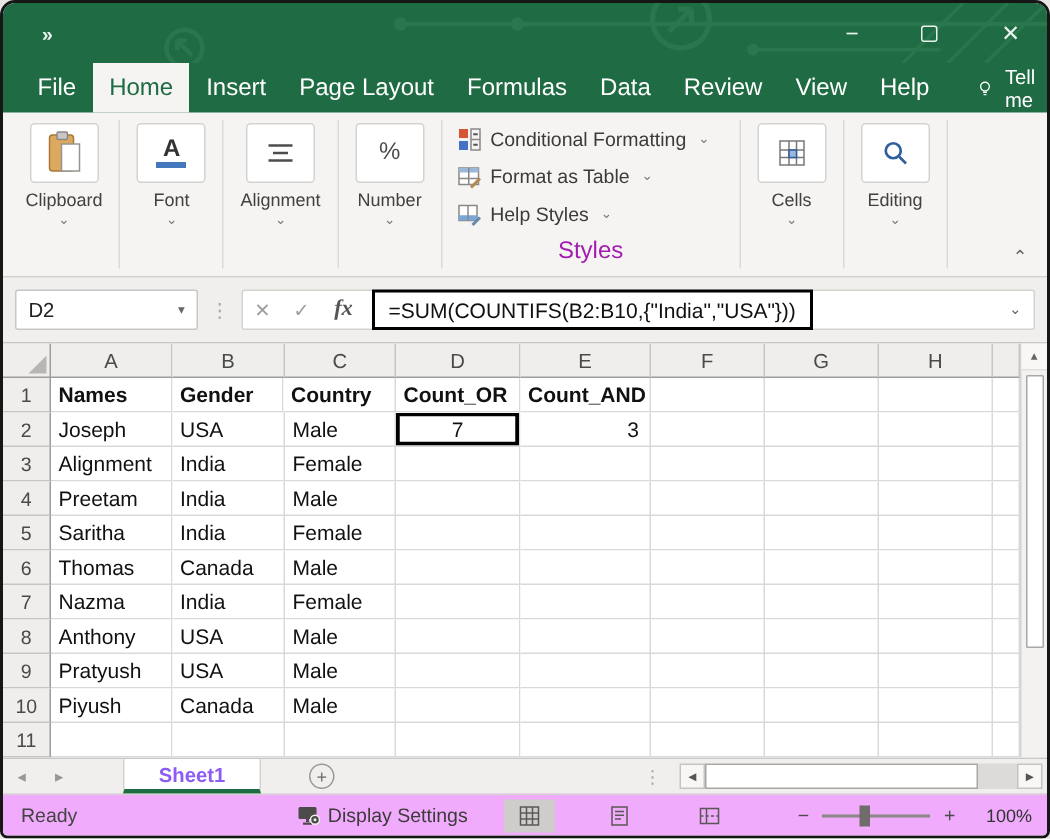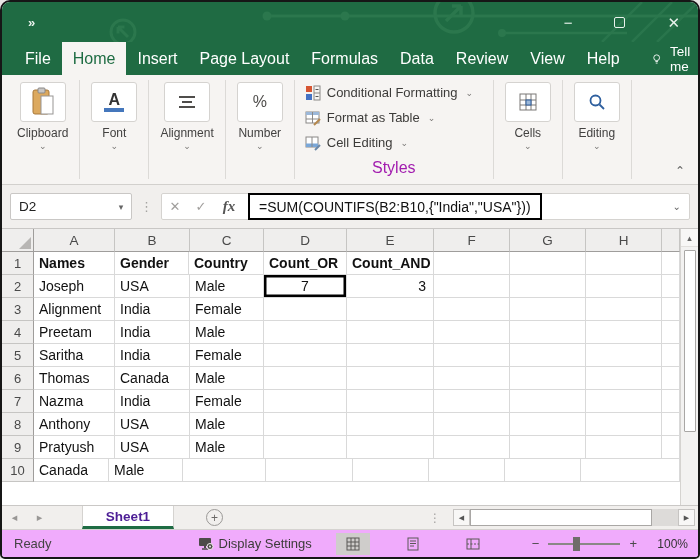--- a/index.html
+++ b/index.html
@@ -69,21 +69,21 @@
   .c-c{width:74px;flex:0 0 74px}.c-d{width:83px;flex:0 0 83px}.c-e{width:87px;flex:0 0 87px}
   .c-f{width:76px;flex:0 0 76px}.c-g{width:76px;flex:0 0 76px}.c-h{width:76px;flex:0 0 76px}
   .c-x{flex:1 1 auto}
   .vscroll{flex:0 0 18px;background:#f3f2f1;border-left:1px solid #d5d3d0;display:flex;flex-direction:column;align-items:center}
   .vup{height:18px;width:100%;display:flex;align-items:center;justify-content:center;color:#666;font-size:9px;background:#f8f7f6;border-bottom:1px solid #e2e0dd}
   .vthumb{width:12px;flex:0 0 182px;background:#fff;border:1px solid #a9a7a5;border-radius:1px;margin-top:3px}
 
   
   .sheetbar{height:24px;background:#f1efed;border-top:1px solid #cac8c6;display:flex;align-items:center}
   .snav{color:#999795;font-size:11px;width:25px;text-align:center}
-  .stab{width:92px;height:100%;background:#fff;border-left:1px solid #d5d3d0;border-right:1px solid #d5d3d0;border-bottom:3px solid #1e6c43;display:flex;align-items:center;justify-content:center;font-size:13.5px;font-weight:bold;color:#4c1d95;margin-left:30px}
+  .stab{width:92px;height:100%;background:#fff;border-left:1px solid #d5d3d0;border-right:1px solid #d5d3d0;border-bottom:3px solid #1e6c43;display:flex;align-items:center;justify-content:center;font-size:13.5px;font-weight:bold;color:#8b5cf6;margin-left:30px}
   .addsheet{width:17px;height:17px;border:1.5px solid #9b9997;border-radius:50%;color:#6a6866;display:flex;align-items:center;justify-content:center;font-size:12px;line-height:1;margin-left:32px}
   .sgrip{margin-left:auto;color:#a6a4a2;font-size:12px}
   .hscroll{display:flex;align-items:center;margin:0 3px 0 12px}
   .harrow{width:17px;height:17px;border:1px solid #c6c4c2;background:#f8f7f6;color:#555;font-size:7px;display:flex;align-items:center;justify-content:center}
   .hthumb{width:182px;height:17px;background:#fff;border:1px solid #a9a7a5}
   .htrack{width:26px;height:17px;background:#dddbd9}
 
   
   .statusbar{height:28px;background:#f0abfc;border-top:1px solid #d5d3d0;display:flex;align-items:center;font-size:13px;color:#444}
   .ready{margin-left:12px}
@@ -225,21 +225,21 @@
         <span>Format as Table</span>
         <span class="schev">⌄</span>
       </div>
       <div class="sitem">
         <svg width="16" height="16" viewBox="0 0 16 16">
           <rect x="1" y="2" width="12" height="10" fill="#fff" stroke="#8a8886"></rect>
           <rect x="1" y="8.5" width="12" height="3.5" fill="#7aa7d8"></rect>
           <line x1="7" y1="2" x2="7" y2="12" stroke="#8a8886"></line>
           <line x1="10" y1="15" x2="15" y2="10" stroke="#6b88a8" stroke-width="2"></line>
         </svg>
-        <span>Cell Editing</span>
+        <span>Help Styles</span>
         <span class="schev">⌄</span>
       </div>
       <span class="slabel">Styles</span>
     </div>
     <div class="vsep"></div>
 
     <div class="rgroup">
       <span class="bigbtn">
         <svg width="20" height="20" viewBox="0 0 20 20">
           <rect x="2" y="2" width="16" height="16" fill="#fff" stroke="#7a7876"></rect>
@@ -410,30 +410,43 @@
         <span class="gc c-d"></span>
         <span class="gc c-e"></span>
         <span class="gc c-f"></span>
         <span class="gc c-g"></span>
         <span class="gc c-h"></span>
         <span class="gc c-x"></span>
       </div>
 
       <div class="gr">
         <span class="gc rh c-rh">10</span>
+        <span class="gc c-a">Piyush</span>
         <span class="gc c-b">Canada</span>
         <span class="gc c-c">Male</span>
         <span class="gc c-d"></span>
         <span class="gc c-e"></span>
         <span class="gc c-f"></span>
         <span class="gc c-g"></span>
         <span class="gc c-h"></span>
         <span class="gc c-x"></span>
       </div>
 
+      <div class="gr last">
+        <span class="gc rh c-rh">11</span>
+        <span class="gc c-a"></span>
+        <span class="gc c-b"></span>
+        <span class="gc c-c"></span>
+        <span class="gc c-d"></span>
+        <span class="gc c-e"></span>
+        <span class="gc c-f"></span>
+        <span class="gc c-g"></span>
+        <span class="gc c-h"></span>
+        <span class="gc c-x"></span>
+      </div>
     </div>
 
     <div class="vscroll">
       <span class="vup">▴</span>
       <span class="vthumb"></span>
     </div>
   </div>
 
   <div class="sheetbar">
     <span class="snav">◂</span>

